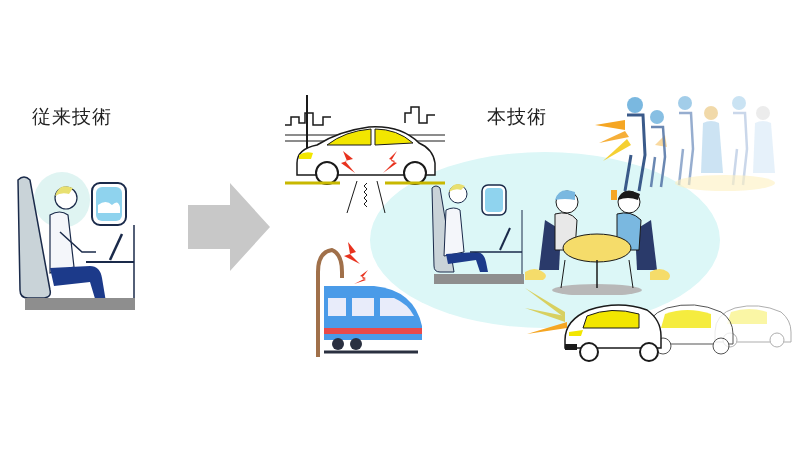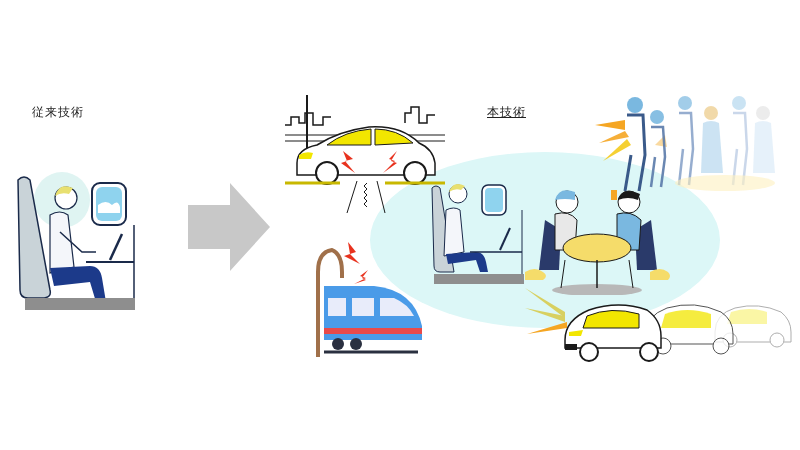--- a/index.html
+++ b/index.html
@@ -1,19 +1,19 @@
 <!DOCTYPE html>
 <html><head>
 <meta charset="utf-8">
 <style>
   html, body { margin: 0; padding: 0; }
   body { width: 800px; height: 450px; background: #ffffff; position: relative; overflow: hidden;
          font-family: "DejaVu Sans", sans-serif; }
   .abs { position: absolute; }
-  .label { font-size: 12px; color: #222; letter-spacing: 1px; }
+  .label { font-size: 19px; color: #222; letter-spacing: 1px; }
   svg { display: block; }
 </style>
 </head>
 <body>
 
 <div class="abs label" style="left:32px; top:104px;">従来技術</div>
 
 <div class="abs" style="left:10px; top:150px;">
   <svg width="130" height="160" viewBox="0 0 130 160">
     <circle cx="52" cy="50" r="28" fill="#dff4f2"></circle>
@@ -45,21 +45,21 @@
     <polygon points="0,22 42,22 42,0 82,44 42,88 42,66 0,66" fill="#c8c8c8"></polygon>
   </svg>
 </div>
 
 <div class="abs" style="left:365px; top:150px;">
   <svg width="355" height="180" viewBox="0 0 355 180">
     <ellipse cx="180" cy="90" rx="175" ry="88" fill="#dcf7f7"></ellipse>
   </svg>
 </div>
 
-<div class="abs label" style="left:487px; top:104px;text-decoration:underline;">本技術</div>
+<div class="abs label" style="left:487px; top:104px;">本技術</div>
 
 <div class="abs" style="left:285px; top:95px;">
   <svg width="160" height="120" viewBox="0 0 160 120">
     <path d="M0 30 l6 0 l0 -8 l8 0 l0 6 l6 0 l0 -10 l8 0 l0 12 l10 0 l0 -8 l8 0" stroke="#1a1a1a" fill="none" stroke-width="1.5"></path>
     <line x1="22" y1="0" x2="22" y2="60" stroke="#1a1a1a" stroke-width="2"></line>
     <path d="M120 28 l0 -10 l6 0 l0 -6 l8 0 l0 16 l8 0 l0 -8 l8 0" stroke="#1a1a1a" fill="none" stroke-width="1.5"></path>
     <line x1="0" y1="40" x2="160" y2="40" stroke="#1a1a1a" stroke-width="1.2"></line>
     <line x1="0" y1="46" x2="160" y2="46" stroke="#1a1a1a" stroke-width="1.2"></line>
 
     <path d="M12 68 q0 -14 20 -18 q22 -14 52 -18 q32 -2 50 16 q14 6 16 20 l0 12 l-138 0z" fill="#fff" stroke="#1a1a1a" stroke-width="1.5"></path>

